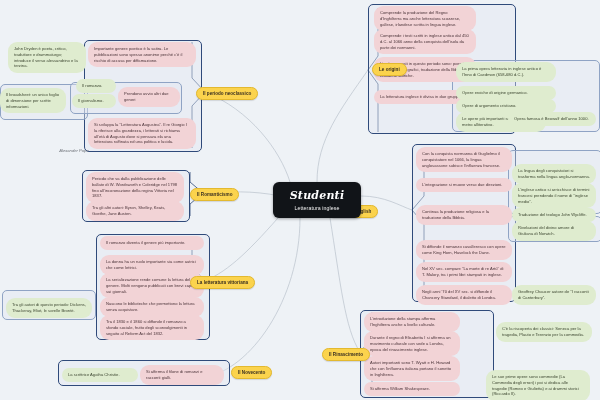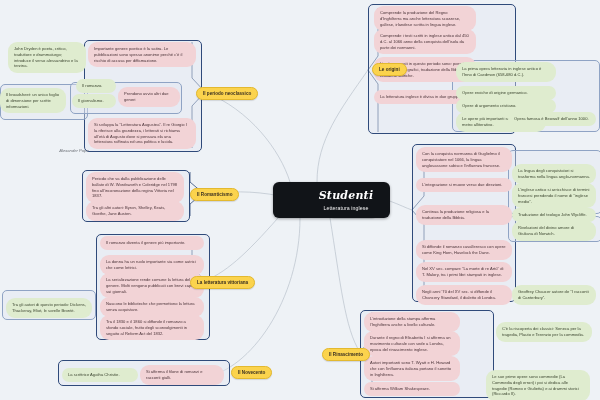--- a/index.html
+++ b/index.html
@@ -13,21 +13,20 @@
   #links{position:absolute;inset:0;width:600px;height:400px;pointer-events:none;}
 
   
   .center-node{
     position:absolute;left:273px;top:182px;
     width:88px;height:36px;
     background:#111418;border-radius:6px;
     display:flex;flex-direction:column;align-items:center;justify-content:center;
     box-shadow:0 1px 3px rgba(0,0,0,.35);
     z-index:20;
-    padding-left:29px;
   }
   .center-title{
     color:#fff;font-family:"DejaVu Serif",serif;font-style:italic;font-weight:bold;
     font-size:11px;letter-spacing:.2px;line-height:1;
   }
   .center-sub{color:#f2f2f2;font-size:5.2px;margin-top:4px;letter-spacing:.1px;}
 
   
   .branch-label{
     position:absolute;z-index:16;

